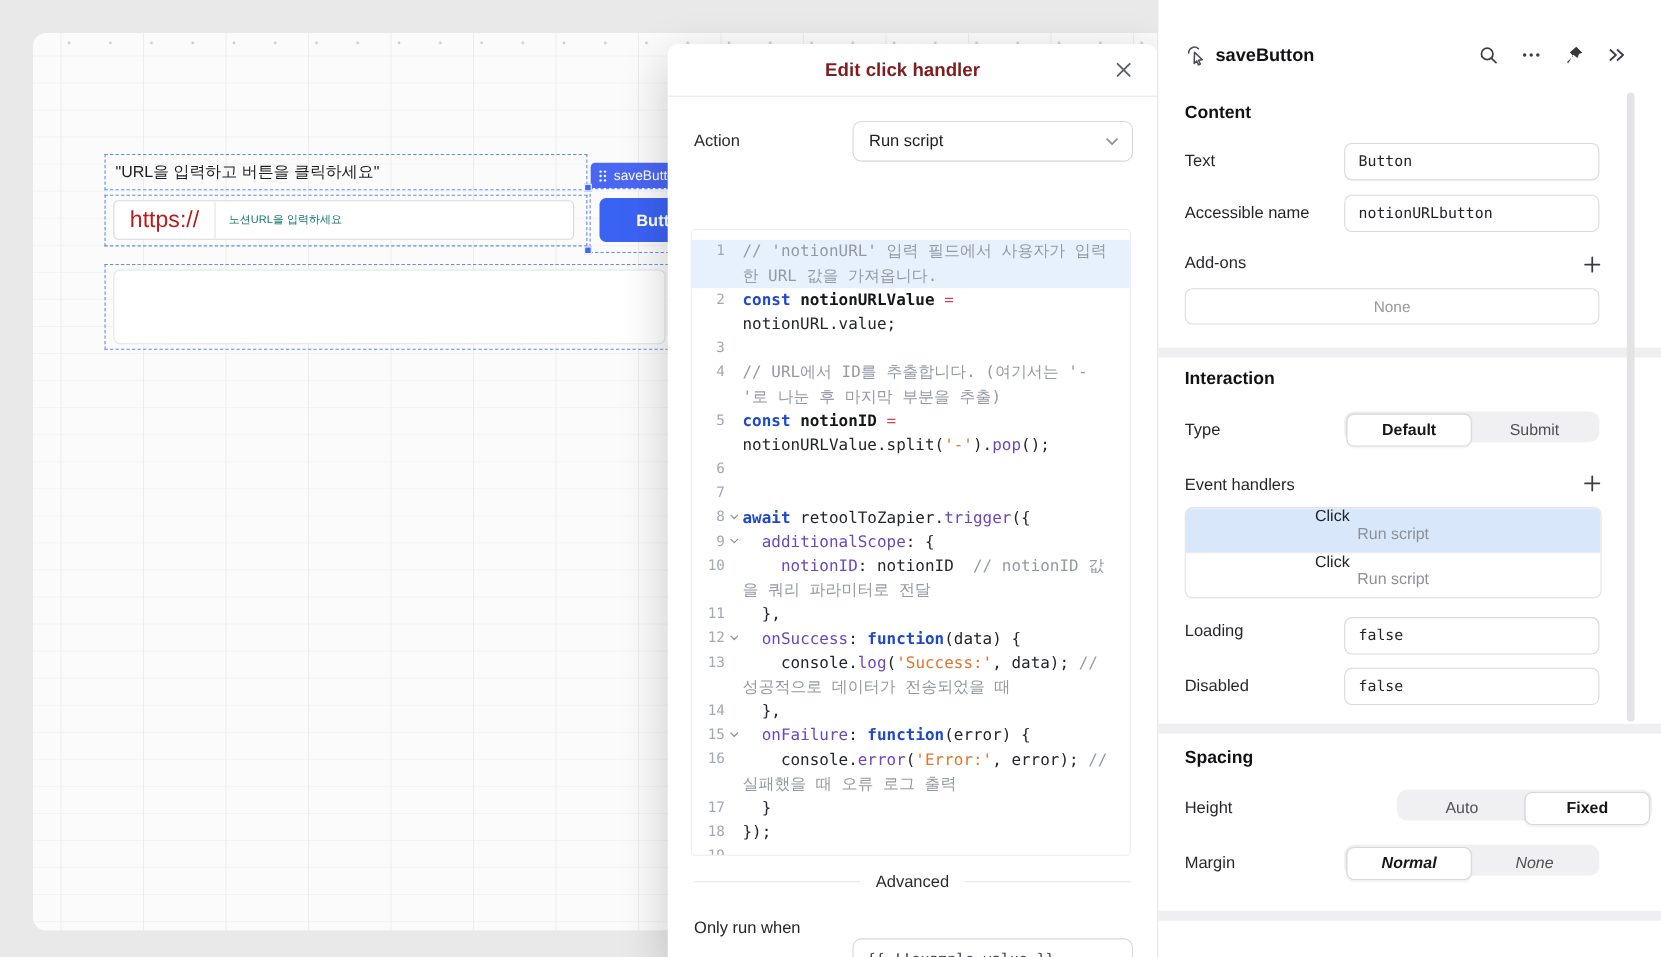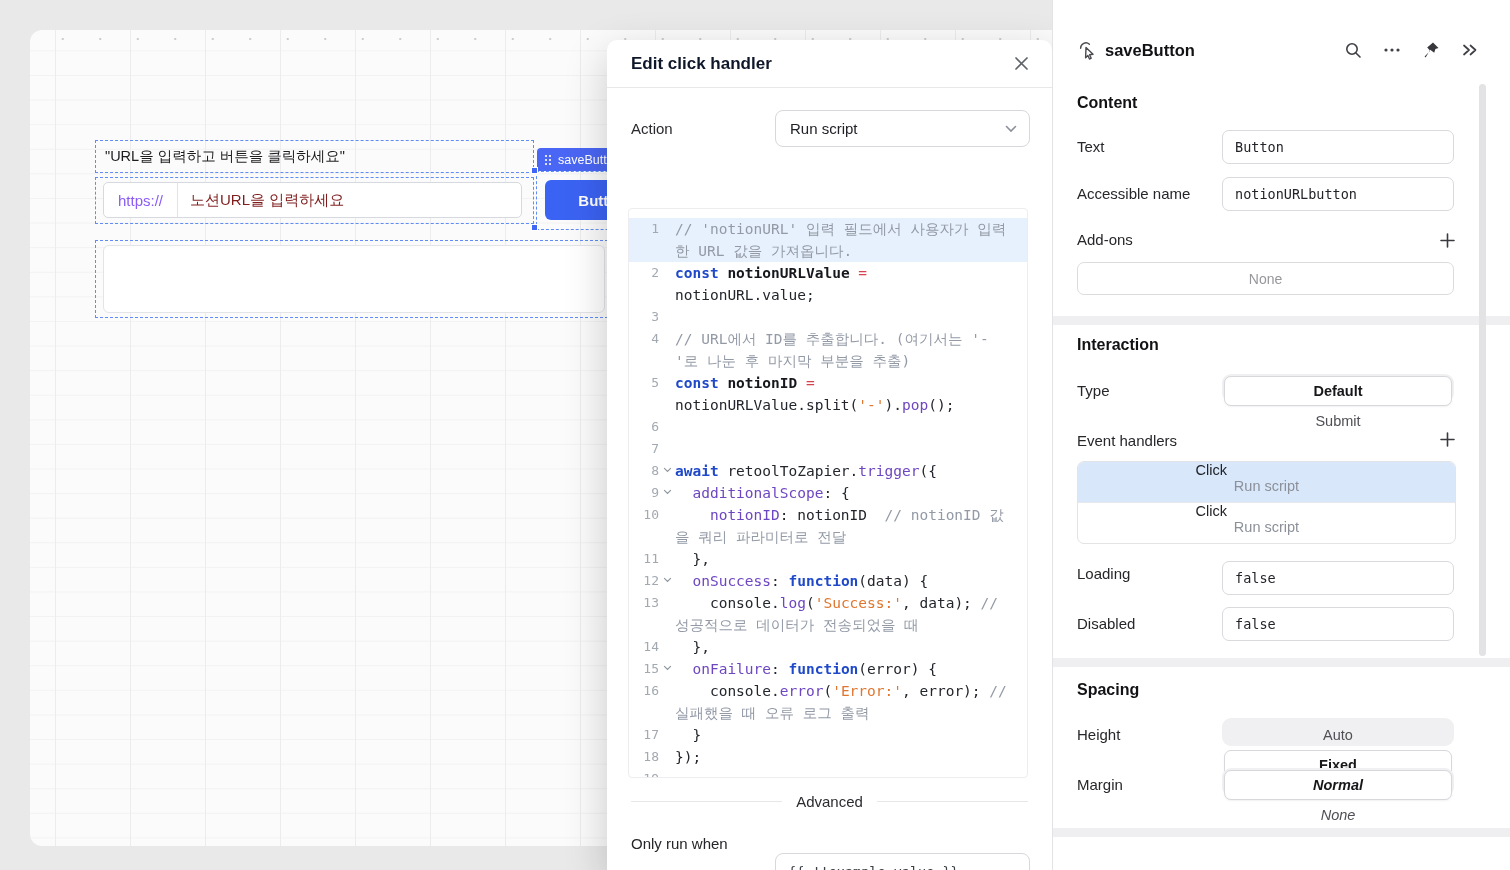--- a/index.html
+++ b/index.html
@@ -14,41 +14,41 @@
     background-size:75px 24.6px;background-position:25px 45px;}
   .dots{position:absolute;left:14px;top:7px;right:0;height:4px;
     background-image:radial-gradient(circle,#cdcdcd 1.2px,transparent 1.5px);
     background-size:37.5px 4px;}
   .sel{position:absolute;border:1px dashed #5f8df5;}
   .text-comp{left:65px;top:110px;width:437px;height:31px;display:flex;align-items:center;}
   .text-comp span{padding-left:9px;font-size:14.5px;color:#1c1c1f;}
   .input-sel{left:65px;top:147px;width:437px;height:45px;}
   .url-input{position:absolute;left:73px;top:152px;width:419px;height:36px;background:#fff;
     border:1px solid #d6d9de;border-radius:5px;display:flex;align-items:center;box-sizing:border-box;}
-  .url-prefix{padding:0 14px;font-size:15px;color:#8b5cf6;border-right:1px solid #e0e3e7;height:100%;
+  .url-prefix{padding:0 14px;font-size:21px;color:#b91c1c;border-right:1px solid #e0e3e7;height:100%;
     display:flex;align-items:center;}
-  .url-ph{padding-left:12px;font-size:15px;color:#7f1d1d;}
+  .url-ph{padding-left:12px;font-size:10px;color:#0f766e;}
   .container-sel{left:65px;top:210px;width:516px;height:76px;}
   .container-box{position:absolute;left:73px;top:215px;width:500px;height:66px;background:#fff;
     border:1px solid #e2e4e8;border-radius:6px;}
   .btn-tag{position:absolute;left:507px;top:118px;width:122px;height:23px;background:#4a66f4;
     border-radius:4px 4px 0 0;color:#fff;font-size:12.5px;display:flex;align-items:center;gap:6px;
     padding-left:7px;box-sizing:border-box;overflow:hidden;white-space:nowrap;}
   .btn-sel{left:506px;top:141px;width:150px;height:57px;}
   .blue-btn{position:absolute;left:515px;top:150px;width:115px;height:40px;background:#3b63f3;
     border-radius:6px;color:#fff;font-weight:bold;font-size:15px;display:flex;align-items:center;
     justify-content:center;overflow:hidden;}
   .handle{position:absolute;width:7px;height:7px;background:#3f66f4;border:1px solid #fff;box-sizing:border-box;}
 
   
   .modal{position:absolute;left:607px;top:40px;width:445px;height:830px;background:#fff;
     border-radius:10px 10px 0 0;box-shadow:0 14px 44px rgba(0,0,0,.20);}
   .m-header{position:absolute;left:0;top:0;right:0;height:48px;display:flex;align-items:center;
     padding:0 20px 0 24px;border-bottom:1px solid #e8e8ea;box-sizing:border-box;}
-  .m-title{font-size:17px;font-weight:700;color:#0f172a;flex:1;}
+  .m-title{font-size:17px;font-weight:700;color:#7f1d1d;flex:1;text-align:center;}
   .m-close{width:22px;height:22px;display:flex;align-items:center;justify-content:center;cursor:pointer;}
   .m-row{position:absolute;left:0;right:0;display:flex;}
   .action-row{top:70px;height:38px;}
   .action-label{padding-left:24px;line-height:38px;font-size:15px;color:#2a2a2e;font-weight:500;}
   .select{position:absolute;left:168px;right:22px;height:37px;border:1px solid #d8d8dc;border-radius:8px;
     display:flex;align-items:center;justify-content:space-between;padding:0 12px 0 14px;box-sizing:border-box;
     font-size:15px;color:#202227;background:#fff;}
   .labdiv{position:absolute;left:24px;right:24px;display:flex;align-items:center;gap:14px;
     color:#2c2c30;font-size:15px;font-weight:500;height:22px;}
   .labdiv::before,.labdiv::after{content:"";flex:1;height:1px;background:#e7e7ea;}
@@ -78,21 +78,21 @@
   .p-icons{position:absolute;right:32px;display:flex;align-items:center;gap:21px;}
   .heading{position:absolute;left:24px;font-size:16px;font-weight:700;color:#121215;}
   .row-label{position:absolute;left:24px;font-size:15px;color:#27272b;}
   .ctl{position:absolute;left:169px;width:232px;box-sizing:border-box;}
   .tinput{height:34px;border:1px solid #d9d9de;border-radius:7px;display:flex;align-items:center;
     padding:0 12px;font-family:"DejaVu Sans Mono",monospace;font-size:13.5px;color:#22242a;background:#fff;}
   .plus{position:absolute;right:55px;width:18px;height:18px;display:flex;align-items:center;justify-content:center;}
   .none-btn{position:absolute;left:24px;width:377px;height:33px;border:1px solid #dcdcdf;border-radius:7px;
     color:#97979c;display:flex;align-items:center;justify-content:center;font-size:14px;background:#fff;box-sizing:border-box;}
   .band{position:absolute;left:0;right:0;height:9px;background:#efeff1;}
-  .seg{display:flex;background:#f0f0f2;border-radius:9px;padding:2px;height:28px;box-sizing:border-box;flex-direction:column;}
+  .seg{display:flex;background:#f0f0f2;border-radius:9px;padding:2px;height:28px;box-sizing:border-box;}
   .seg span{flex:1;height:30px;line-height:28px;text-align:center;font-size:14.5px;color:#4f4f55;
     font-weight:500;border:1px solid transparent;box-sizing:border-box;}
   .seg span.on{background:#fff;border-color:#d7d7dc;border-radius:7px;color:#17171a;font-weight:600;
     box-shadow:0 1px 2px rgba(0,0,0,.06);}
   .ehlist{position:absolute;left:24px;width:377px;border:1px solid #e3e3e6;border-radius:7px;overflow:hidden;background:#fff;}
   .ehrow{height:40px;display:flex;align-items:center;padding:0 14px;font-size:14.5px;flex-direction:column;}
   .ehrow + .ehrow{border-top:1px solid #e8e8ea;}
   .ehrow.selon{background:#d9e7fa;}
   .ehrow .ev{width:142px;color:#202227;}
   .ehrow .ac{color:#8b9099;}
@@ -365,21 +365,21 @@
     </div>
     <div class="row-label" style="top:615px;">Disabled</div>
     <div class="ctl tinput" style="top:607px;">
       <span>false</span>
     </div>
 
     <div class="band" style="top:658px;"></div>
 
     <div class="heading" style="top:681px;">Spacing</div>
     <div class="row-label" style="top:726px;">Height</div>
-    <div class="ctl seg" style="top:718px;">
+    <div class="ctl seg" style="top:718px;margin-left:48px;">
       <span>Auto</span>
       <span class="on">Fixed</span>
     </div>
     <div class="row-label" style="top:776px;">Margin</div>
     <div class="ctl seg" style="top:768px;font-style:italic;">
       <span class="on">Normal</span>
       <span>None</span>
     </div>
 
     <div class="band" style="top:828px;"></div>

